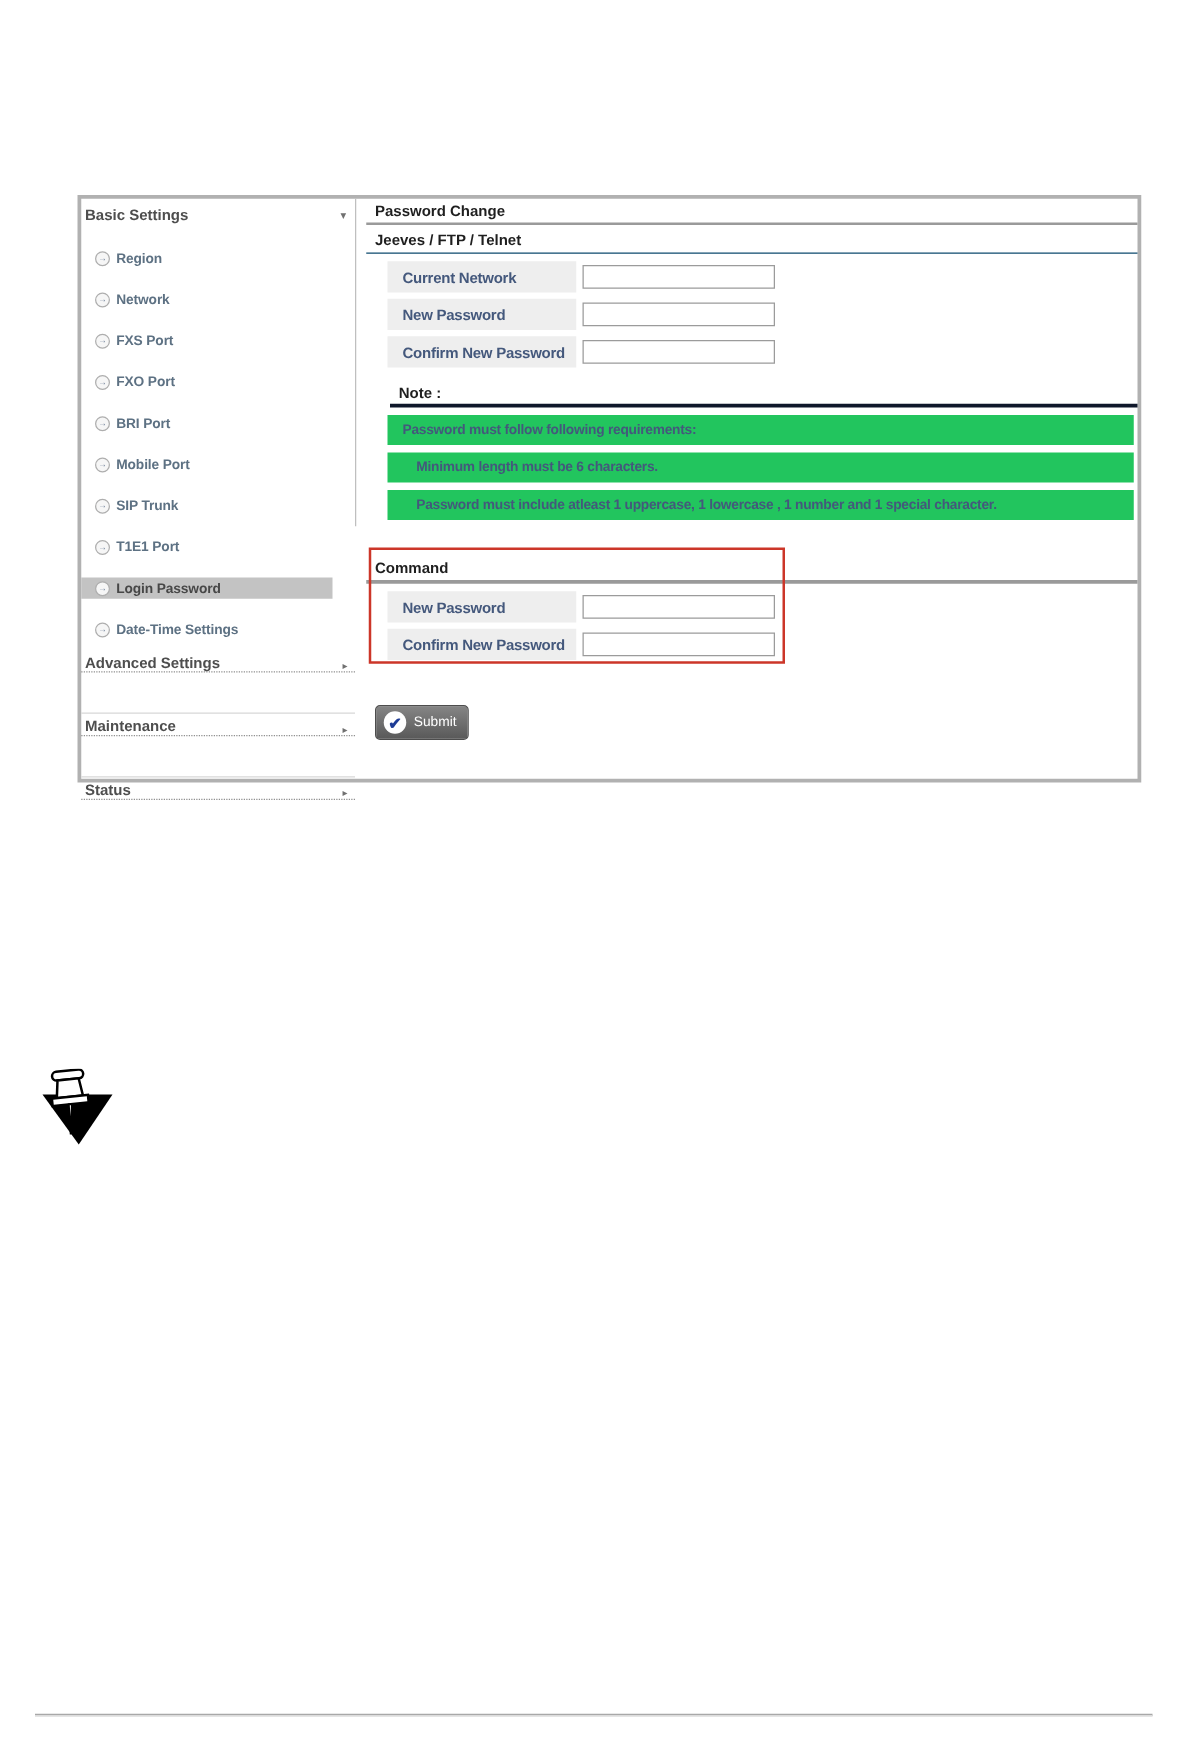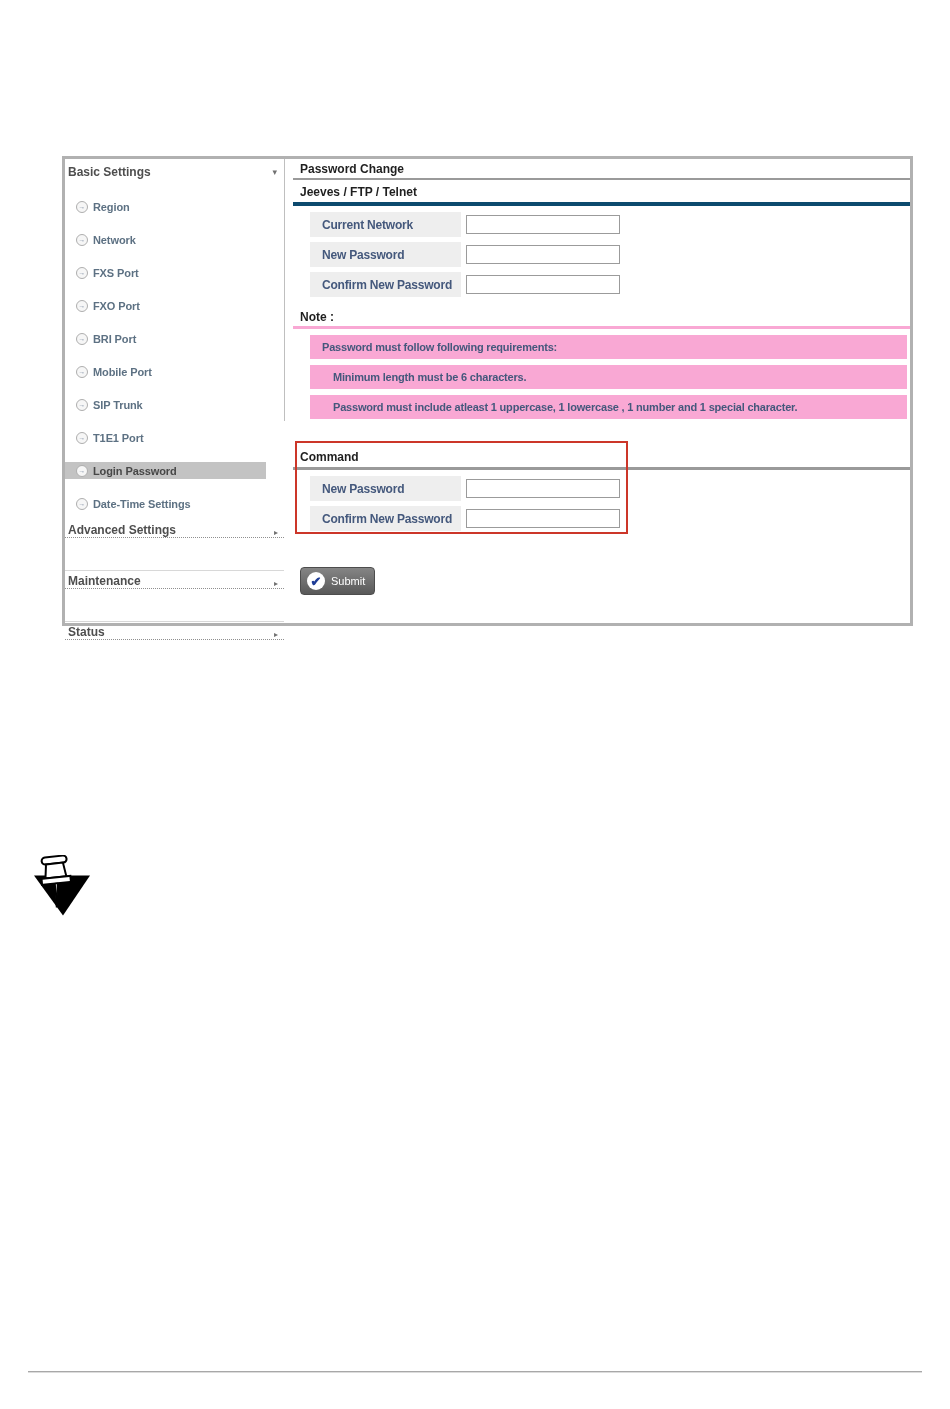--- a/index.html
+++ b/index.html
@@ -46,35 +46,35 @@
   .sb-section .arr{font-size:8px;color:#707070;font-weight:normal;}
   
   .main{position:absolute;left:228px;top:0;right:0;bottom:0;}
   .main-title{
     padding:3px 0 2px 7px;font-size:12px;font-weight:bold;color:#1f1f1f;
     border-bottom:2px solid #9a9a9a;
   }
   .sec-head{
     padding:1px 0 3px 7px;font-size:12px;font-weight:bold;color:#1f1f1f;
   }
-  .jeeves-head{margin-top:4px;border-bottom:4px solid #0c4a6e;}
+  .jeeves-head{margin-top:4px;border-bottom:1px solid #0c4a6e;}
   .field-row{display:flex;align-items:center;margin:6px 0 0 17px;}
   .field-row + .field-row{margin-top:5px;}
   .field-label{
     width:151px;height:25px;background:#eeeeee;display:flex;align-items:center;
     padding-left:12px;box-sizing:border-box;font-size:12px;font-weight:bold;color:#44587c;
     letter-spacing:-0.2px;flex:none;
   }
   .field-input{
     width:148px;height:17px;border:1px solid #9b9b9b;margin-left:5px;
     font-size:11px;padding:0 2px;background:#fff;
   }
-  .note-head{margin-top:12px;border-bottom:3px solid #f9a8d4;padding-bottom:2px;}
+  .note-head{margin-top:12px;border-bottom:3px solid #0f172a;padding-bottom:2px;margin-left:19px;}
   .note-bar{
-    margin:6px 3px 0 17px;height:24px;background:#f9a8d4;display:flex;align-items:center;
+    margin:6px 3px 0 17px;height:24px;background:#22c55e;display:flex;align-items:center;
     font-size:11px;font-weight:bold;color:#44587c;white-space:nowrap;letter-spacing:-0.2px;
   }
   .note-bar.indent1{padding-left:12px;}
   .note-bar.indent2{padding-left:23px;}
   
   .command-section{position:relative;margin-top:22px;padding-top:8px;}
   .command-head{border-bottom:3px solid #9a9a9a;}
   .red-frame{
     position:absolute;left:2px;top:0;width:333px;height:93px;
     border:2px solid #cc3629;box-sizing:border-box;pointer-events:none;

